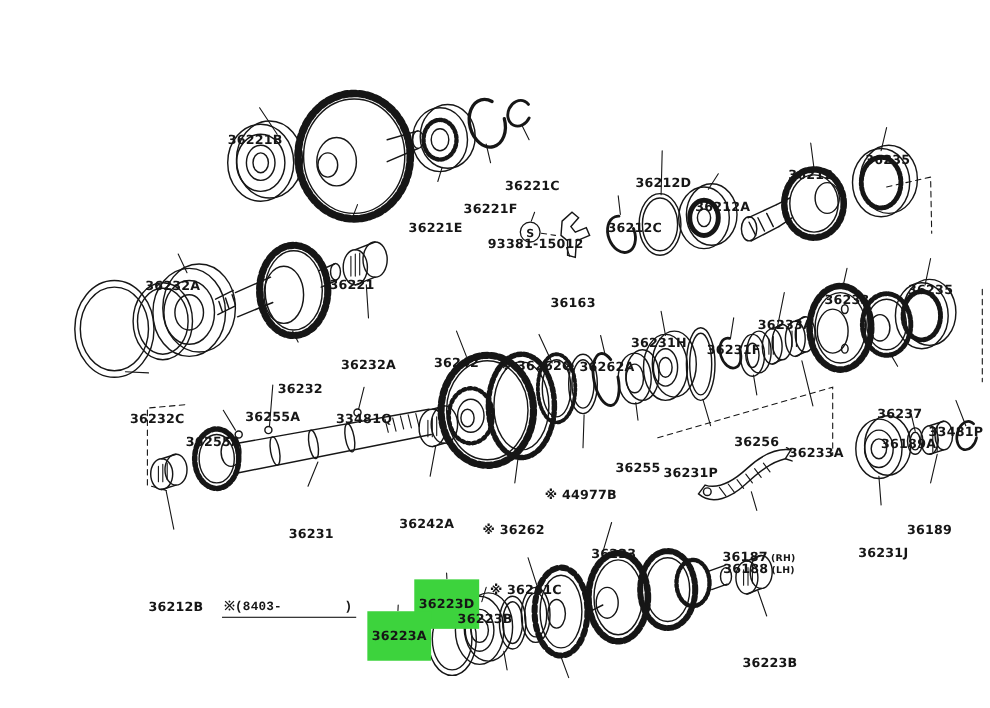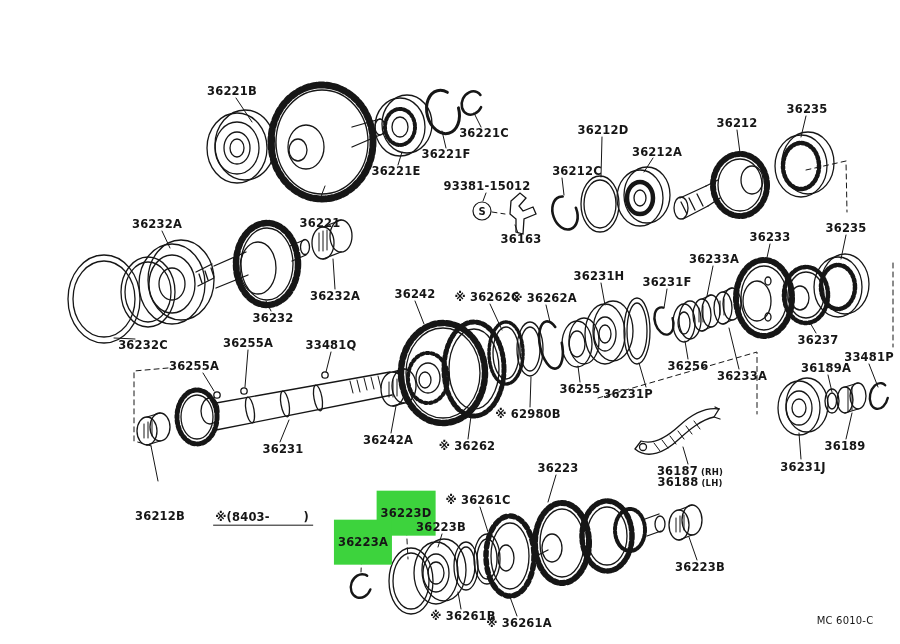--- a/index.html
+++ b/index.html
@@ -2,24 +2,24 @@
 <html style="--highlight: #3dd33d; --ink: #161616;"><head>
 <meta charset="utf-8">
 <style>
   html,body{margin:0;padding:0;background:#fff;}
   body{width:900px;height:644px;position:relative;overflow:hidden;
        font-family:"DejaVu Sans",sans-serif;color:var(--ink,#161616);}
   .stage{position:absolute;inset:0;}
   svg.draw{position:absolute;left:0;top:0;color:var(--ink,#161616);}
   .lbl{position:absolute;transform:translate(-50%,-50%);
        font-size:11.5px;font-weight:700;line-height:1.1;color:var(--ink,#161616);
-       white-space:pre;letter-spacing:.2px;z-index:2;}
+       white-space:pre;letter-spacing:.2px;z-index:2;margin-top:36px;}
   .hl{background:var(--highlight,#3dd33d);padding:16px 4px;}
   .suffix{font-size:8.5px;font-weight:700;margin-left:3px;}
-  .note{border-bottom:1.7px solid var(--ink,#161616);padding:0 4px 1px 2px;}
+  .note{border-bottom:1.7px solid var(--ink,#161616);padding:0 4px 1px 2px;font-family:Liberation Mono, monospace;}
   .code{font-size:10px;font-weight:400;}
   .withsuf{display:flex;align-items:baseline;}
 </style>
 </head>
 <body>
 
 <div class="stage">
 
 <svg class="draw" width="900" height="644" viewBox="0 0 900 644">
   <g stroke="currentColor" fill="none" stroke-width="1.3" stroke-linecap="round">
@@ -336,21 +336,21 @@
 <div class="lbl" style="left:667px;top:282px">36231F</div>
 <div class="lbl" style="left:714px;top:259px">36233A</div>
 <div class="lbl" style="left:770px;top:237px">36233</div>
 <div class="lbl" style="left:846px;top:228px">36235</div>
 <div class="lbl" style="left:688px;top:366px">36256</div>
 <div class="lbl" style="left:742px;top:376px">36233A</div>
 <div class="lbl" style="left:818px;top:340px">36237</div>
 <div class="lbl" style="left:869px;top:357px">33481P</div>
 <div class="lbl" style="left:826px;top:368px">36189A</div>
 <div class="lbl" style="left:580px;top:389px">36255</div>
-<div class="lbl" style="left:528px;top:414px">※ 62980B</div>
+<div class="lbl" style="left:528px;top:414px">※ 44977B</div>
 <div class="lbl" style="left:467px;top:446px">※ 36262</div>
 <div class="lbl" style="left:388px;top:440px">36242A</div>
 <div class="lbl" style="left:283px;top:449px">36231</div>
 <div class="lbl" style="left:160px;top:516px">36212B</div>
 <div class="lbl" style="left:628px;top:394px">36231P</div>
 <div class="lbl withsuf" style="left:690px;top:471px"><span>36187</span><span class="suffix">(RH)</span></div>
 <div class="lbl withsuf" style="left:690px;top:482px"><span>36188</span><span class="suffix">(LH)</span></div>
 <div class="lbl" style="left:803px;top:467px">36231J</div>
 <div class="lbl" style="left:845px;top:446px">36189</div>
 <div class="lbl" style="left:558px;top:468px">36223</div>

